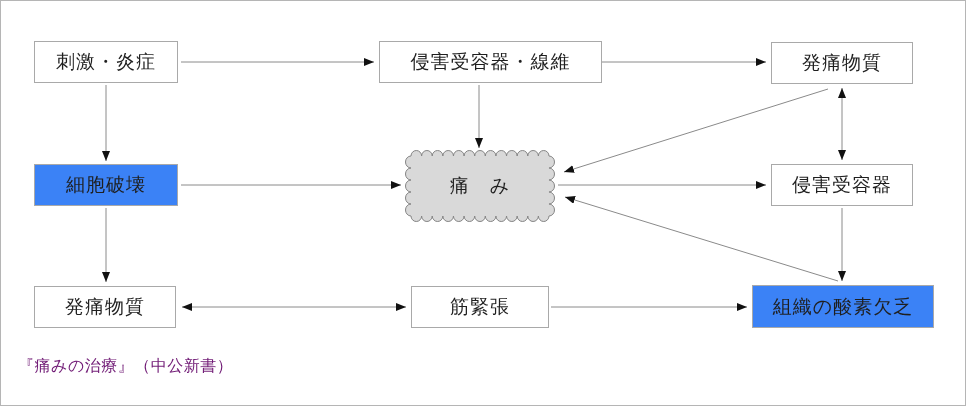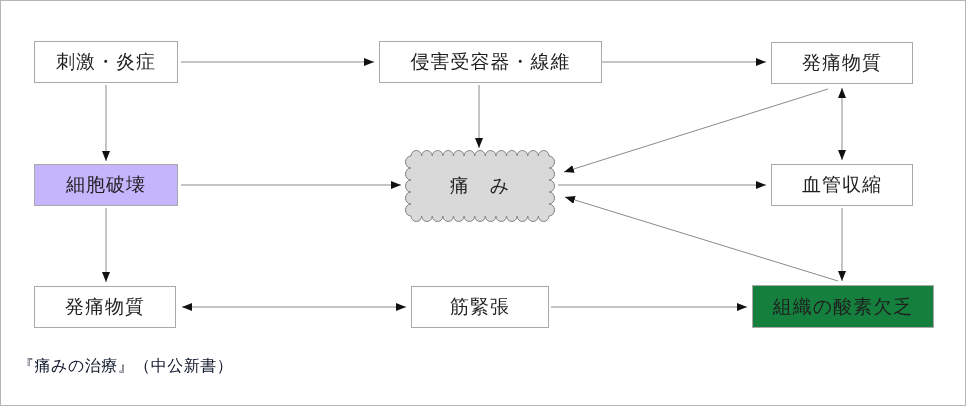--- a/index.html
+++ b/index.html
@@ -22,21 +22,21 @@
     font-size:19px;letter-spacing:1px;color:#1f1f1f;
     white-space:nowrap;
   }
   .node.scallop{
     background:transparent;border:none;
     font-size:19px;letter-spacing:1px;color:#1f1f1f;
   }
   .caption{
     position:absolute;z-index:2;
     left:17px;top:355px;
-    font-size:16px;color:#0f172a;letter-spacing:0.5px;
+    font-size:16px;color:#701a75;letter-spacing:0.5px;
   }
 </style>
 </head>
 <body>
 
 <div class="canvas">
   <svg class="arrow-layer" xmlns="http://www.w3.org/2000/svg" width="966" height="406" viewBox="0 0 966 406" aria-hidden="true">
       <defs>
         <marker id="ah-end" markerUnits="userSpaceOnUse" markerWidth="10" markerHeight="8" refX="10" refY="4" orient="auto">
           <path d="M0,0 L10,4 L0,8 Z" fill="#111111"></path>
@@ -57,21 +57,21 @@
       <line x1="557" y1="184" x2="765" y2="184" stroke="#8a8a8a" stroke-width="1" marker-end="url(#ah-end)"></line>
       <line x1="841" y1="207" x2="841" y2="280" stroke="#8a8a8a" stroke-width="1" marker-end="url(#ah-end)"></line>
       <line x1="837" y1="280" x2="564" y2="196" stroke="#8a8a8a" stroke-width="1" marker-end="url(#ah-end)"></line>
       <line x1="181" y1="306" x2="405" y2="306" stroke="#8a8a8a" stroke-width="1" marker-end="url(#ah-end)" marker-start="url(#ah-start)"></line>
       <line x1="550" y1="306" x2="746" y2="306" stroke="#8a8a8a" stroke-width="1" marker-end="url(#ah-end)"></line>
     </svg>
   <div id="nodes-layer">
       <div class="node" style="left: 33px; top: 40px; width: 144px; height: 42px; background: rgb(255, 255, 255); border-color: rgb(169, 169, 169); color: rgb(31, 31, 31);">刺激・炎症</div>
       <div class="node" style="left: 378px; top: 40px; width: 223px; height: 42px; background: rgb(255, 255, 255); border-color: rgb(169, 169, 169); color: rgb(31, 31, 31);">侵害受容器・線維</div>
       <div class="node" style="left: 770px; top: 41px; width: 142px; height: 42px; background: rgb(255, 255, 255); border-color: rgb(169, 169, 169); color: rgb(31, 31, 31);">発痛物質</div>
-      <div class="node" style="left: 33px; top: 163px; width: 144px; height: 42px; background: #c4b5fd; border-color: rgb(169, 169, 169); color: rgb(31, 31, 31);">細胞破壊</div>
+      <div class="node" style="left: 33px; top: 163px; width: 144px; height: 42px; background: #3b82f6; border-color: rgb(169, 169, 169); color: rgb(31, 31, 31);">細胞破壊</div>
       <div class="node scallop" style="left: 405px; top: 150px; width: 148px; height: 70px; color: rgb(31, 31, 31);">痛　み</div>
-      <div class="node" style="left: 770px; top: 163px; width: 142px; height: 42px; background: rgb(255, 255, 255); border-color: rgb(169, 169, 169); color: rgb(31, 31, 31);">血管収縮</div>
+      <div class="node" style="left: 770px; top: 163px; width: 142px; height: 42px; background: rgb(255, 255, 255); border-color: rgb(169, 169, 169); color: rgb(31, 31, 31);">侵害受容器</div>
       <div class="node" style="left: 33px; top: 285px; width: 142px; height: 42px; background: rgb(255, 255, 255); border-color: rgb(169, 169, 169); color: rgb(31, 31, 31);">発痛物質</div>
       <div class="node" style="left: 410px; top: 285px; width: 138px; height: 42px; background: rgb(255, 255, 255); border-color: rgb(169, 169, 169); color: rgb(31, 31, 31);">筋緊張</div>
-      <div class="node" style="left: 751px; top: 284px; width: 182px; height: 43px; background: #15803d; border-color: rgb(169, 169, 169); color: rgb(31, 31, 31);">組織の酸素欠乏</div>
+      <div class="node" style="left: 751px; top: 284px; width: 182px; height: 43px; background: #3b82f6; border-color: rgb(169, 169, 169); color: rgb(31, 31, 31);">組織の酸素欠乏</div>
     </div>
   <div class="caption">『痛みの治療』（中公新書）</div>
 </div>
 
 </body></html>

